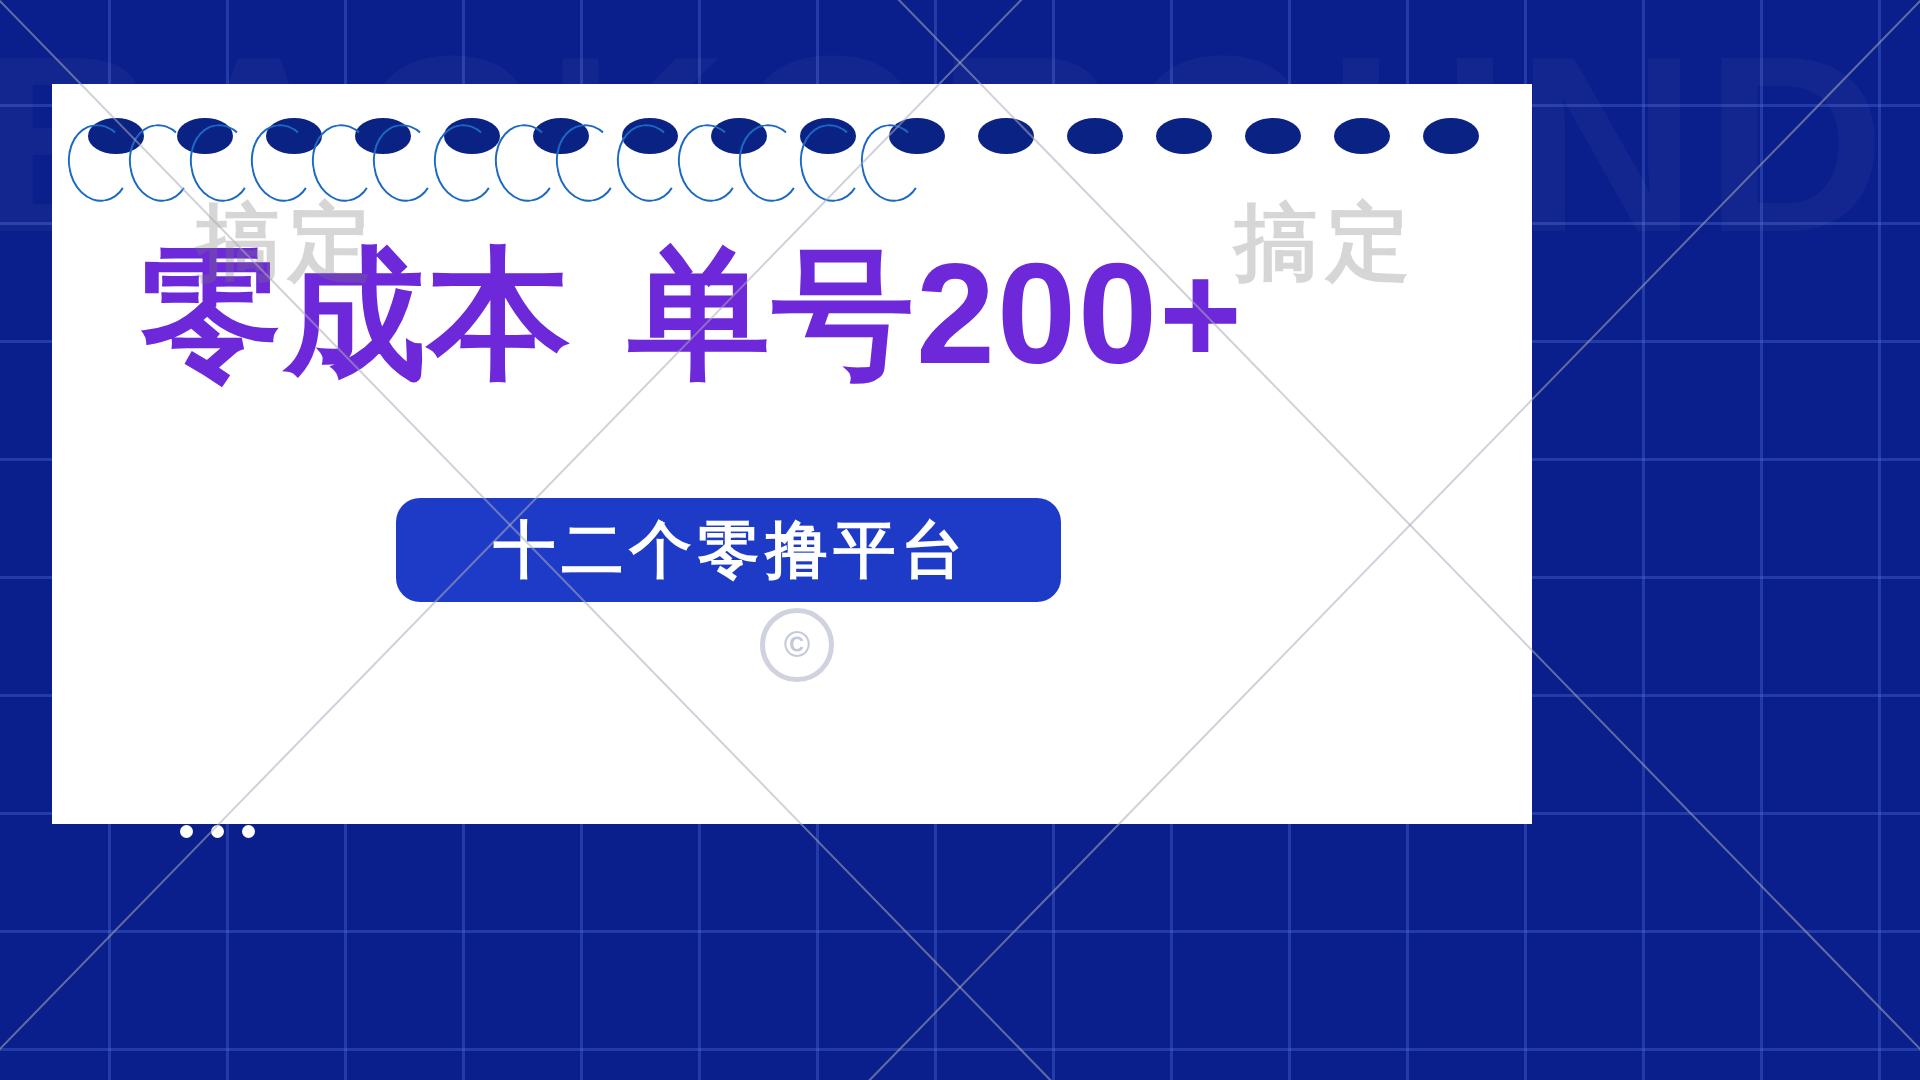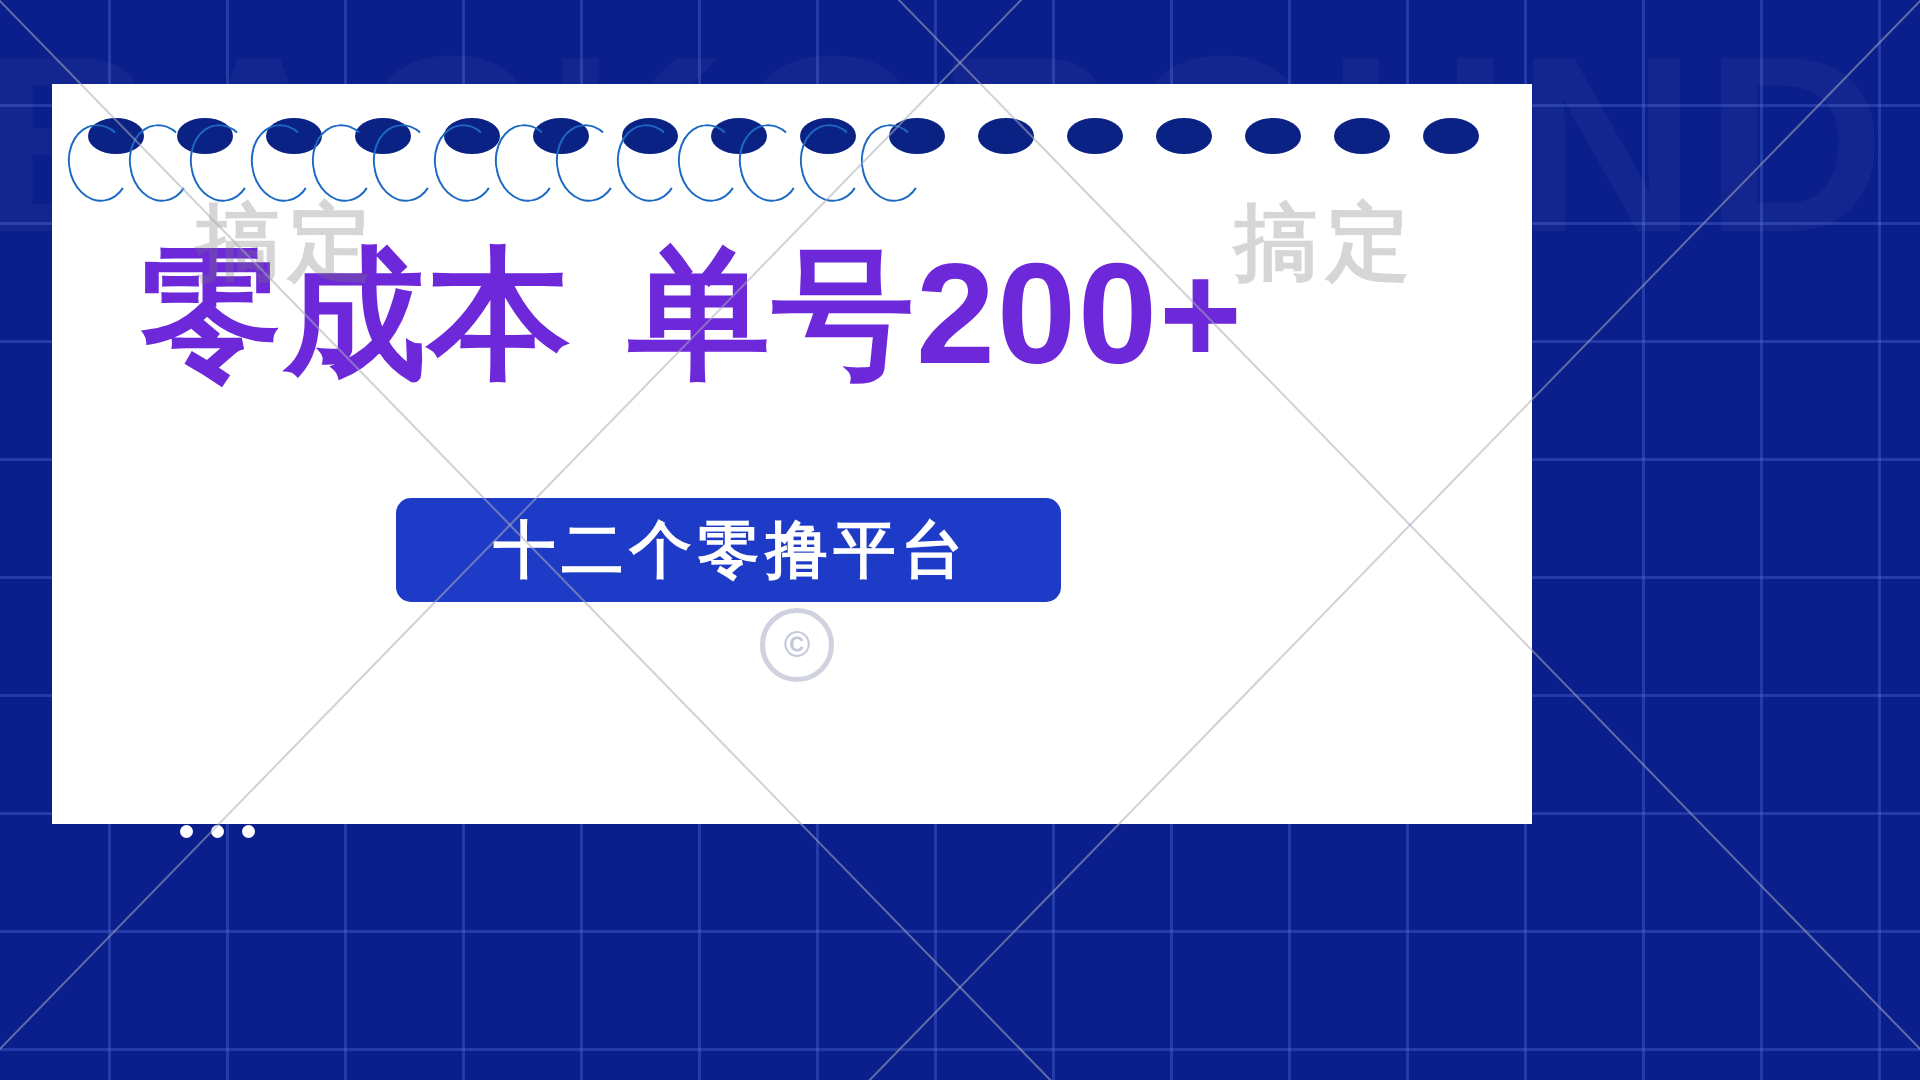--- a/index.html
+++ b/index.html
@@ -96,21 +96,21 @@
     letter-spacing: 2px;
     white-space: nowrap;
   }
   .headline .gap { display: inline-block; width: 56px; }
 
   
   .pill {
     position: absolute;
     background: #1E3BC8;
     color: #FFFFFF;
-    border-radius: 15px;
+    border-radius: 24px;
     display: flex;
     align-items: center;
     justify-content: center;
     font-weight: 700;
     letter-spacing: 6px;
     text-indent: 6px;
     box-sizing: border-box;
   }
   .pill-1 {
     left: 344px;

